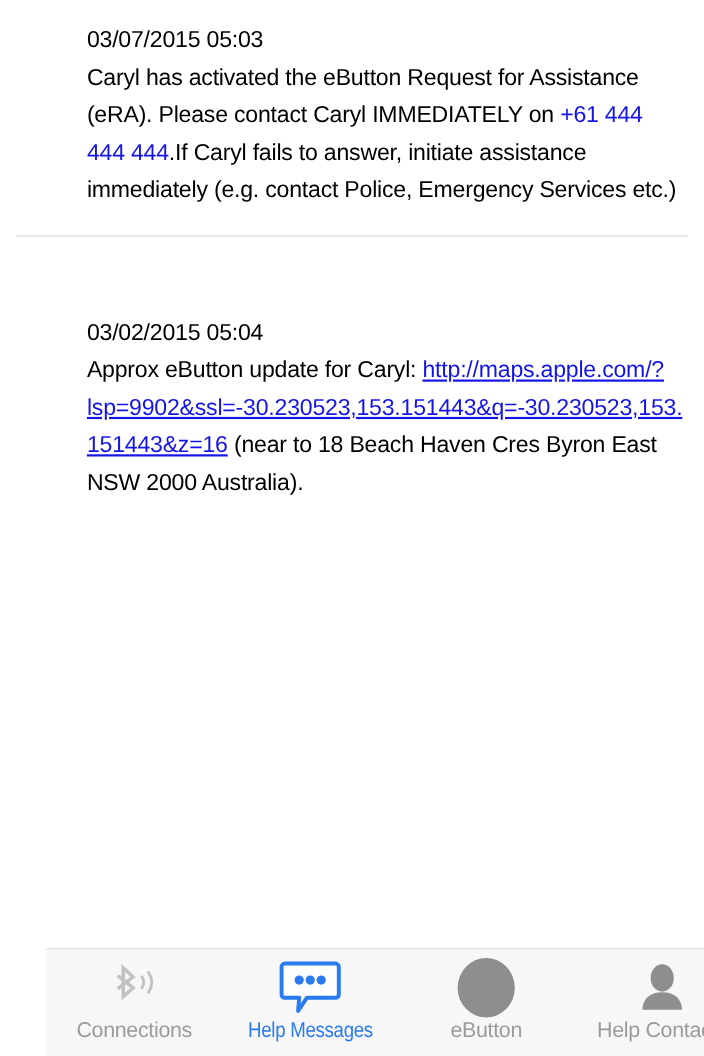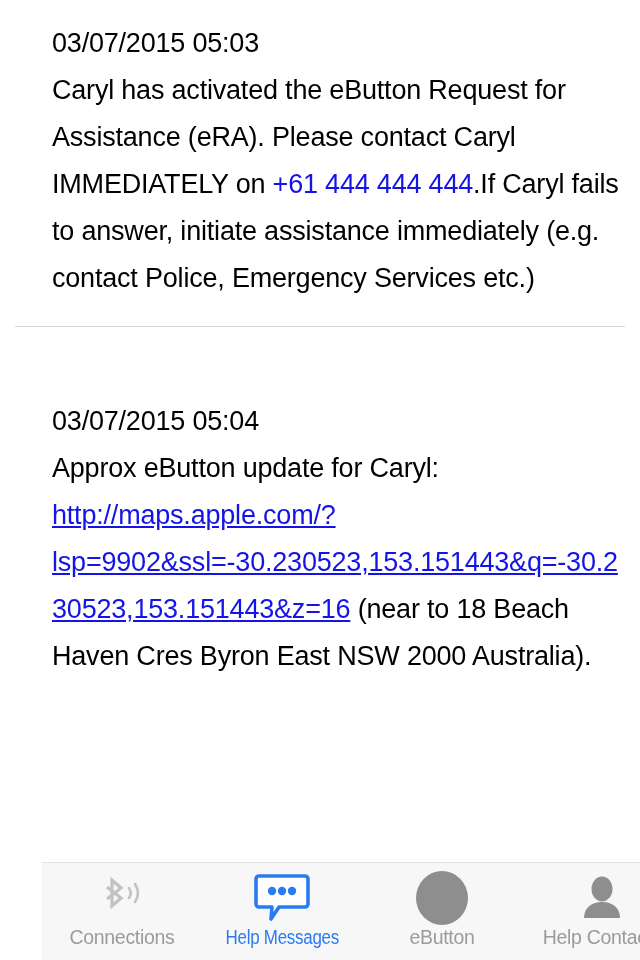--- a/index.html
+++ b/index.html
@@ -25,27 +25,28 @@
     overflow: hidden;
     background: #ffffff;
   }
 
   .message-item {
     padding: 0 18px 0 52px;
     box-sizing: border-box;
   }
 
   .message-body {
-    font-size: 27px;
-    line-height: 47px;
+    font-size: 21px;
+    line-height: 34px;
     color: #000000;
     letter-spacing: -0.2px;
     word-wrap: break-word;
     overflow-wrap: break-word;
     white-space: pre-wrap;
+    margin-left: 27px;
   }
 
   #message-1 {
     padding-top: 20px;
   }
   #message-2 {
     padding-top: 13px;
   }
 
   .tel-link {
@@ -130,21 +131,21 @@
 
   <div class="message-item" id="message-1">
     <div class="message-body"><span>03/07/2015 05:03</span><span>
 </span><span>Caryl has activated the eButton Request for Assistance (eRA). Please contact Caryl IMMEDIATELY on </span><span class="tel-link">+61 444 444 444</span><span>.If Caryl fails to answer, initiate assistance immediately (e.g. contact Police, Emergency Services etc.)</span></div>
   </div>
 
   <div class="message-divider"></div>
   <div class="spacer-after-divider"></div>
 
   <div class="message-item" id="message-2">
-    <div class="message-body"><span>03/07/2015 05:04</span><span>
+    <div class="message-body"><span>03/02/2015 05:04</span><span>
 </span><span>Approx eButton update for Caryl: </span><span class="url-link">http://maps.apple.com/?lsp=9902&amp;ssl=-30.230523,153.151443&amp;q=-30.230523,153.151443&amp;z=16</span><span> (near to 18 Beach Haven Cres Byron East NSW 2000 Australia).</span></div>
   </div>
 
 </div>
 
 <div id="tab-bar">
 
   <div class="tab-item">
     <div class="tab-icon-wrap">
       <svg width="58" height="44" viewBox="0 0 58 44" aria-hidden="true">

